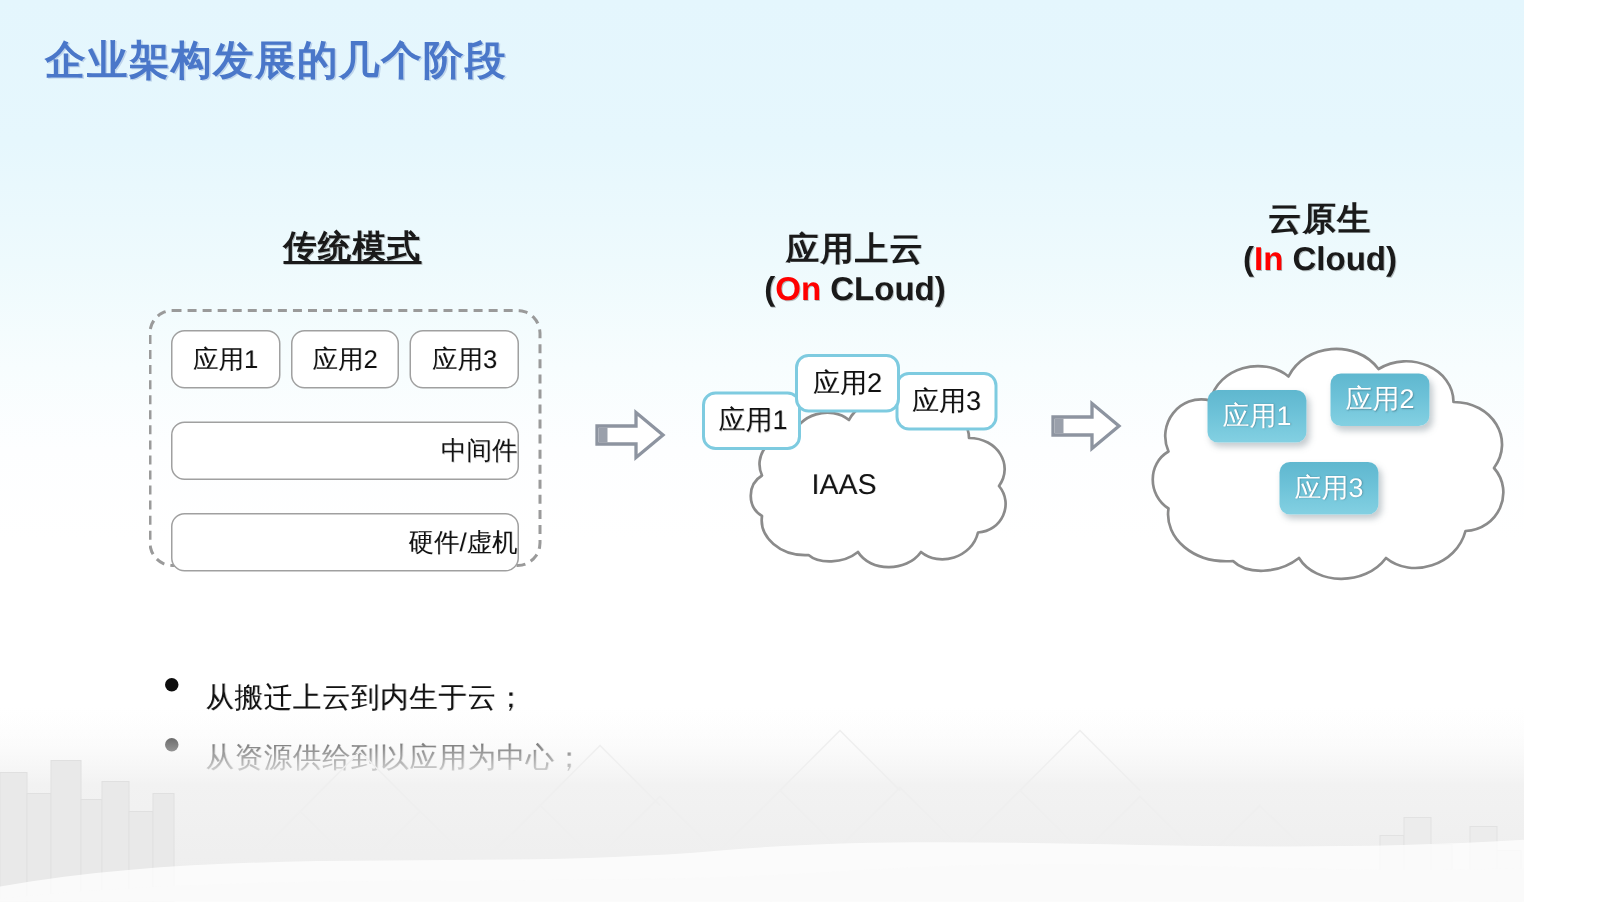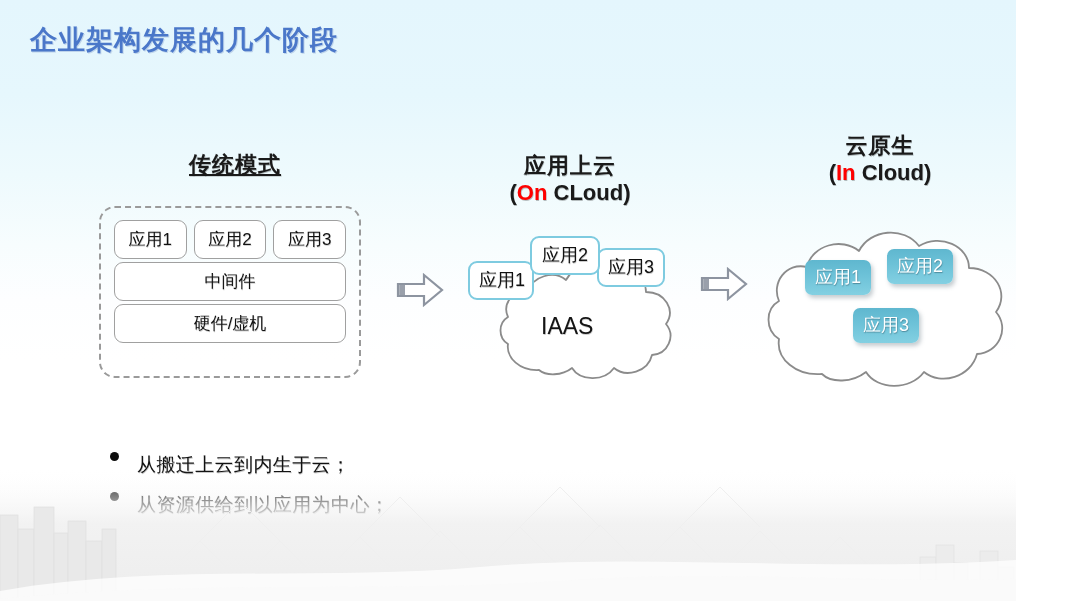--- a/index.html
+++ b/index.html
@@ -105,40 +105,41 @@
     line-height: 37px;
     text-align: center;
     font-size: 17px;
     color: #111;
     box-sizing: border-box;
     text-shadow: 0.5px 0.5px 0 rgba(0,0,0,0.18);
   }
   .trad-app { flex: 1 1 0; }
   .trad-wide {
     width: 100%;
-    margin-top: 3px;
+    margin-top: 22px;
+    text-align: right;
   }
 
   
   .arrow {
     position: absolute;
     width: 48px;
     height: 36px;
   }
   #arrow1 { left: 396px; top: 272px; }
   #arrow2 { left: 700px; top: 266px; }
 
   
   .cloud-wrap { position: absolute; }
   #cloud2 { left: 494px; top: 258px; width: 190px; height: 130px; }
   #cloud3 { left: 760px; top: 222px; width: 260px; height: 175px; }
 
   .cloud-label {
     position: absolute;
-    font-size: 23px;
+    font-size: 19px;
     color: #141414;
     white-space: nowrap;
     text-shadow: 0.5px 0.5px 0 rgba(0,0,0,0.2);
   }
   #iaas-label { left: 541px; top: 313px; }
 
   
   .appbox-white {
     position: absolute;
     background: #ffffff;

